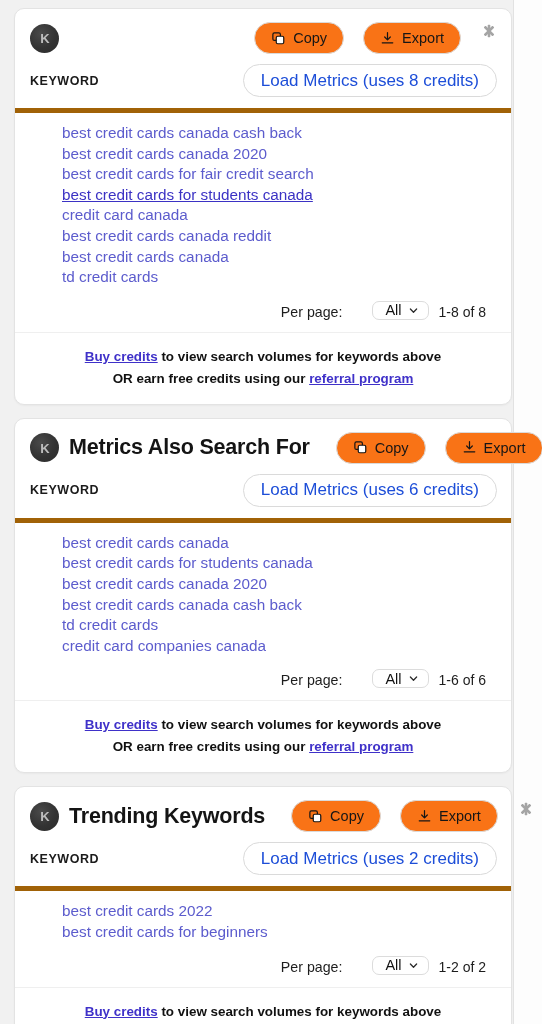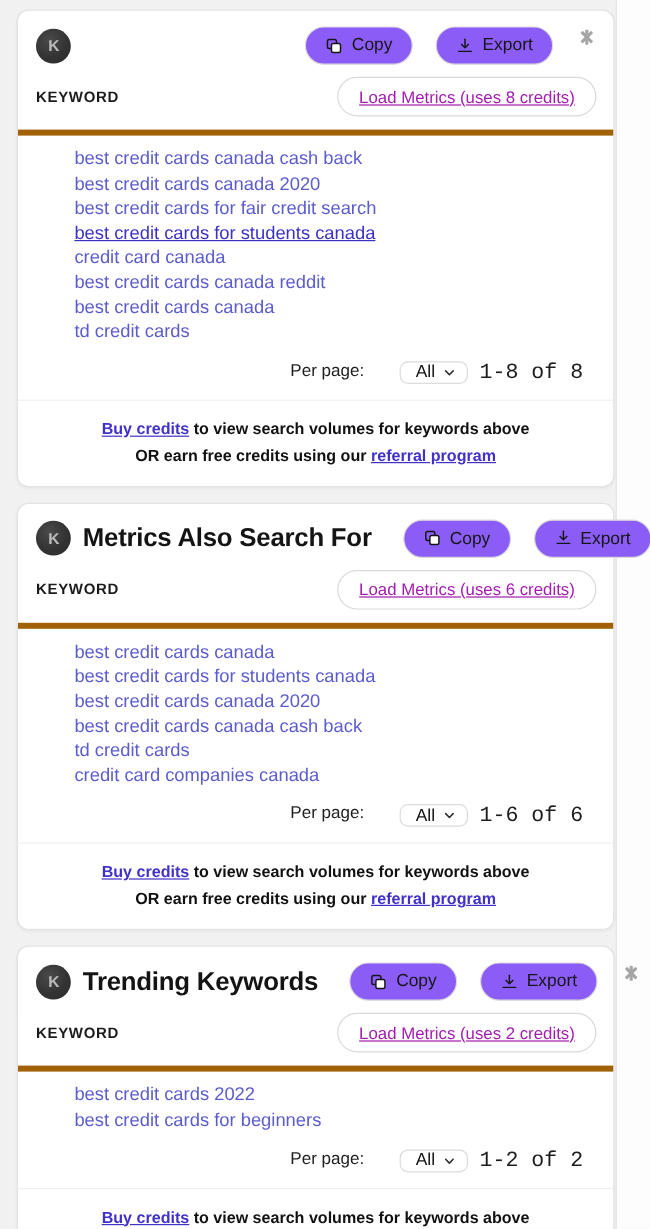--- a/index.html
+++ b/index.html
@@ -62,21 +62,21 @@
   }
   .header-spacer { flex: 1 1 auto; min-width: 6px; }
   .pill-btn {
     display: inline-flex;
     align-items: center;
     gap: 7px;
     height: 32px;
     padding: 0 16px;
     border: 1px solid #dadada;
     border-radius: 16px;
-    background: #8b5cf6;
+    background: #f97316;
     font-size: 14.5px;
     color: #161616;
     cursor: pointer;
     white-space: nowrap;
     flex: 0 0 auto;
   }
   .pill-btn + .pill-btn { margin-left: 9px; }
   .pill-btn svg { display: block; }
   .close-btn {
     flex: 0 0 auto;
@@ -104,25 +104,24 @@
   }
   .load-metrics {
     margin-left: auto;
     display: inline-flex;
     align-items: center;
     height: 33px;
     padding: 0 17px;
     border: 1px solid #dadada;
     border-radius: 17px;
     background: #ffffff;
-    font-size: 14px;
-    color: #a21caf;
+    font-size: 17px;
+    color: #1d4ed8;
     cursor: pointer;
     white-space: nowrap;
-    text-decoration: underline;
   }
 
   .kw-list {
     padding: 10px 15px 4px 15px;
   }
   .kw-item {
     display: block;
     font-size: 15.3px;
     line-height: 20.6px;
     color: #5c5ccd;
@@ -132,21 +131,21 @@
     margin-left: 32px;
   }
   .kw-item.hovered {
     color: #3b32c4;
     text-decoration: underline;
     font-weight: 500;
   }
 
   .pager {
     display: flex;
-    align-items: flex-start;
+    align-items: flex-end;
     justify-content: flex-end;
     gap: 10px;
     padding: 9px 25px 12px 15px;
     font-size: 14.2px;
     color: #202020;
   }
   .pager-label { color: #1d1d1d; }
   .select-box {
     display: inline-flex;
     align-items: center;
@@ -155,21 +154,21 @@
     padding: 0 9px 0 12px;
     border: 1px solid #dcdcdc;
     border-radius: 7px;
     background: #ffffff;
     font-size: 14.5px;
     color: #111;
     cursor: pointer;
     margin-left: 20px;
   }
   .select-box svg { display: block; }
-  .range-text { color: #1d1d1d; font-size: 18px; font-family: Liberation Mono, monospace; }
+  .range-text { color: #1d1d1d; font-size: 14px; }
 
   .card-footer {
     border-top: 1px solid #efefef;
     padding: 13px 15px 14px 15px;
     text-align: center;
   }
   .footer-line {
     font-size: 13.4px;
     font-weight: bold;
     color: #111111;

